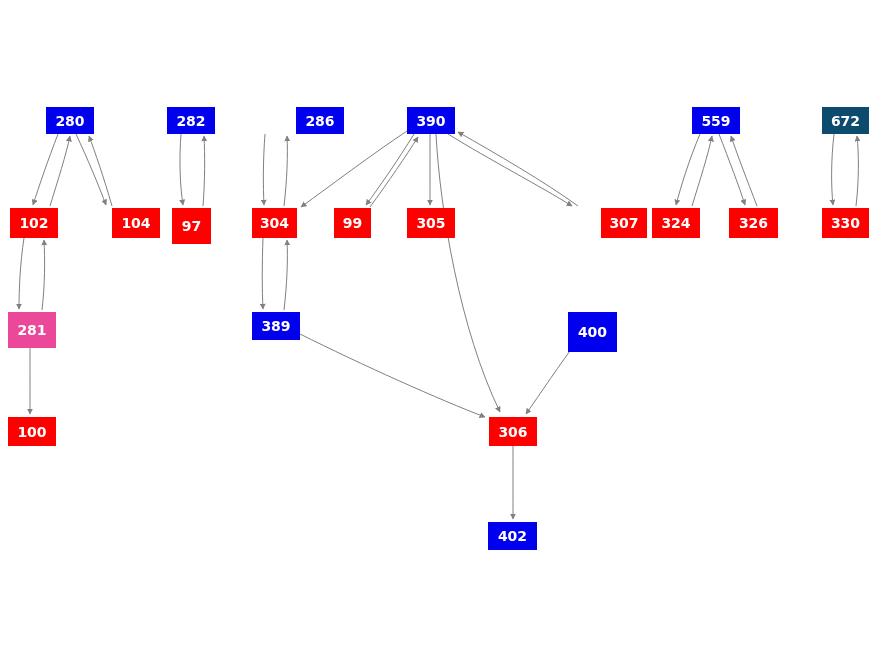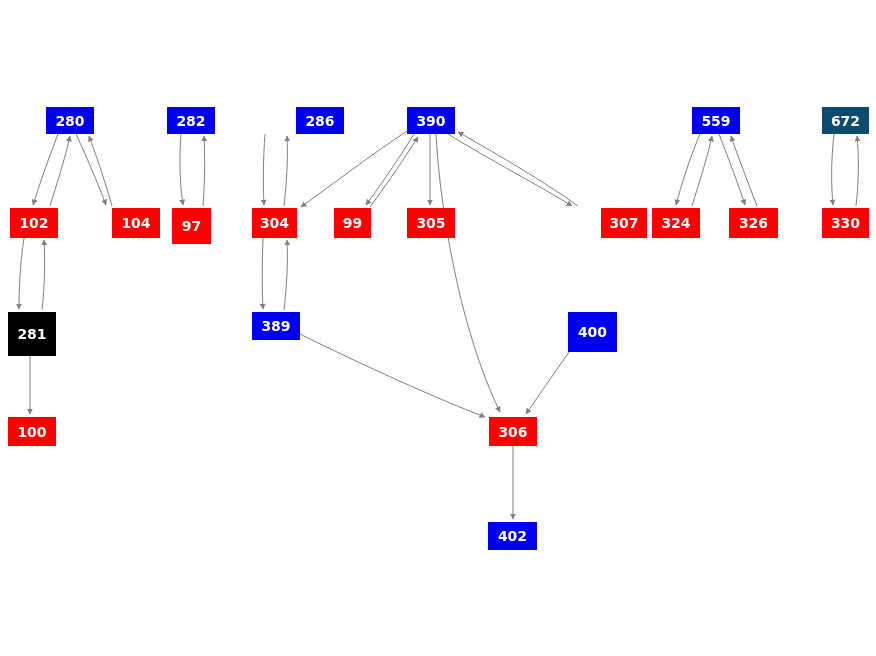--- a/index.html
+++ b/index.html
@@ -91,21 +91,21 @@
   <div id="nodes-group">
       <div class="node node-blue" style="left: 46px; top: 107px; width: 48px; height: 27px; background: rgb(0, 0, 238); color: rgb(255, 255, 255);">
         <span class="node-label">280</span>
       </div>
       <div class="node node-red" style="left: 10px; top: 208px; width: 48px; height: 30px; background: rgb(254, 0, 0); color: rgb(255, 255, 255);">
         <span class="node-label">102</span>
       </div>
       <div class="node node-red" style="left: 88px; top: 208px; width: 48px; height: 30px; background: rgb(254, 0, 0); color: rgb(255, 255, 255); margin-left: 24px;">
         <span class="node-label">104</span>
       </div>
-      <div class="node node-blue" style="left: 8px; top: 312px; width: 48px; height: 44px; background: #000000; color: rgb(255, 255, 255);">
+      <div class="node node-blue" style="left: 8px; top: 312px; width: 48px; height: 36px; background: #ec4899; color: rgb(255, 255, 255);">
         <span class="node-label">281</span>
       </div>
       <div class="node node-red" style="left: 8px; top: 417px; width: 48px; height: 29px; background: rgb(254, 0, 0); color: rgb(255, 255, 255);">
         <span class="node-label">100</span>
       </div>
       <div class="node node-blue" style="left: 167px; top: 107px; width: 48px; height: 27px; background: rgb(0, 0, 238); color: rgb(255, 255, 255);">
         <span class="node-label">282</span>
       </div>
       <div class="node node-red" style="left: 172px; top: 208px; width: 39px; height: 36px; background: rgb(254, 0, 0); color: rgb(255, 255, 255);">
         <span class="node-label">97</span>

